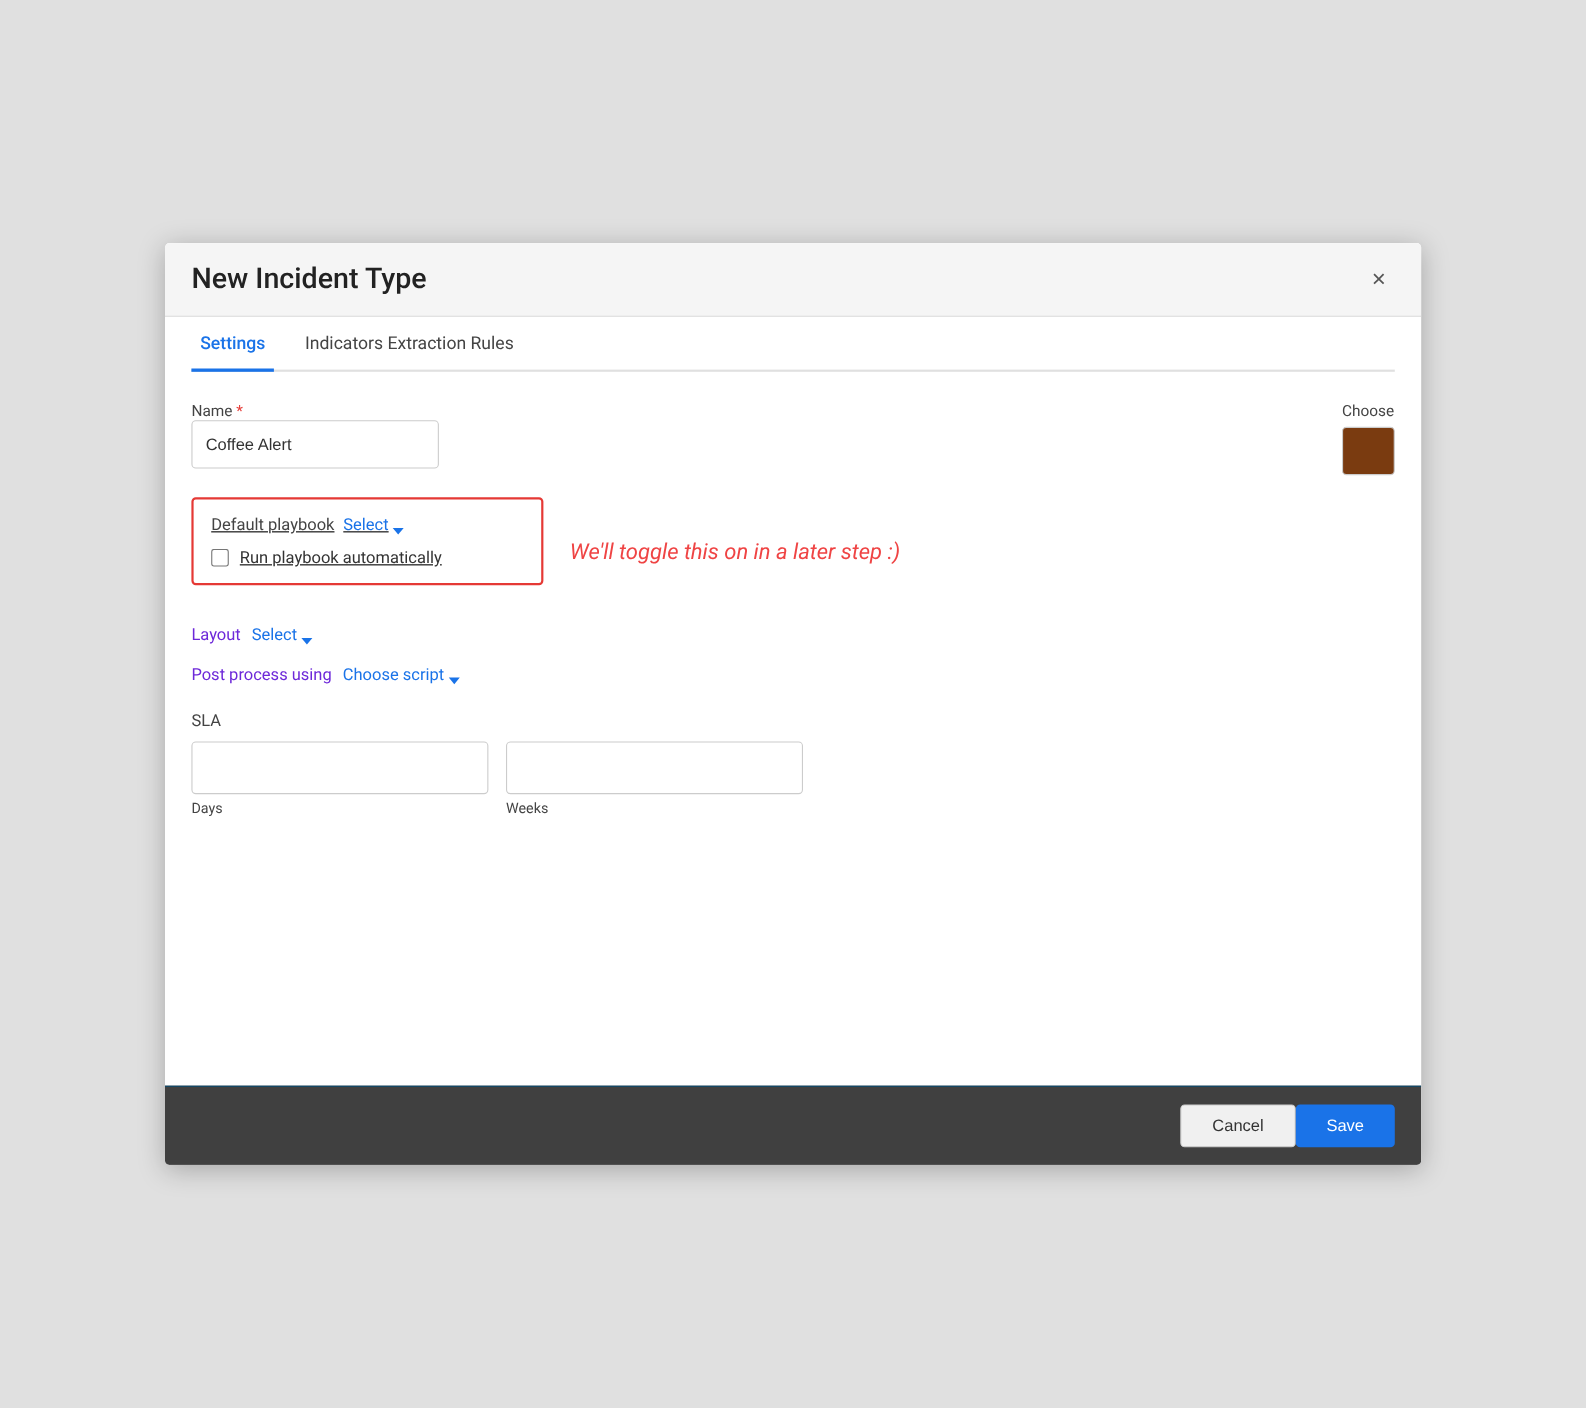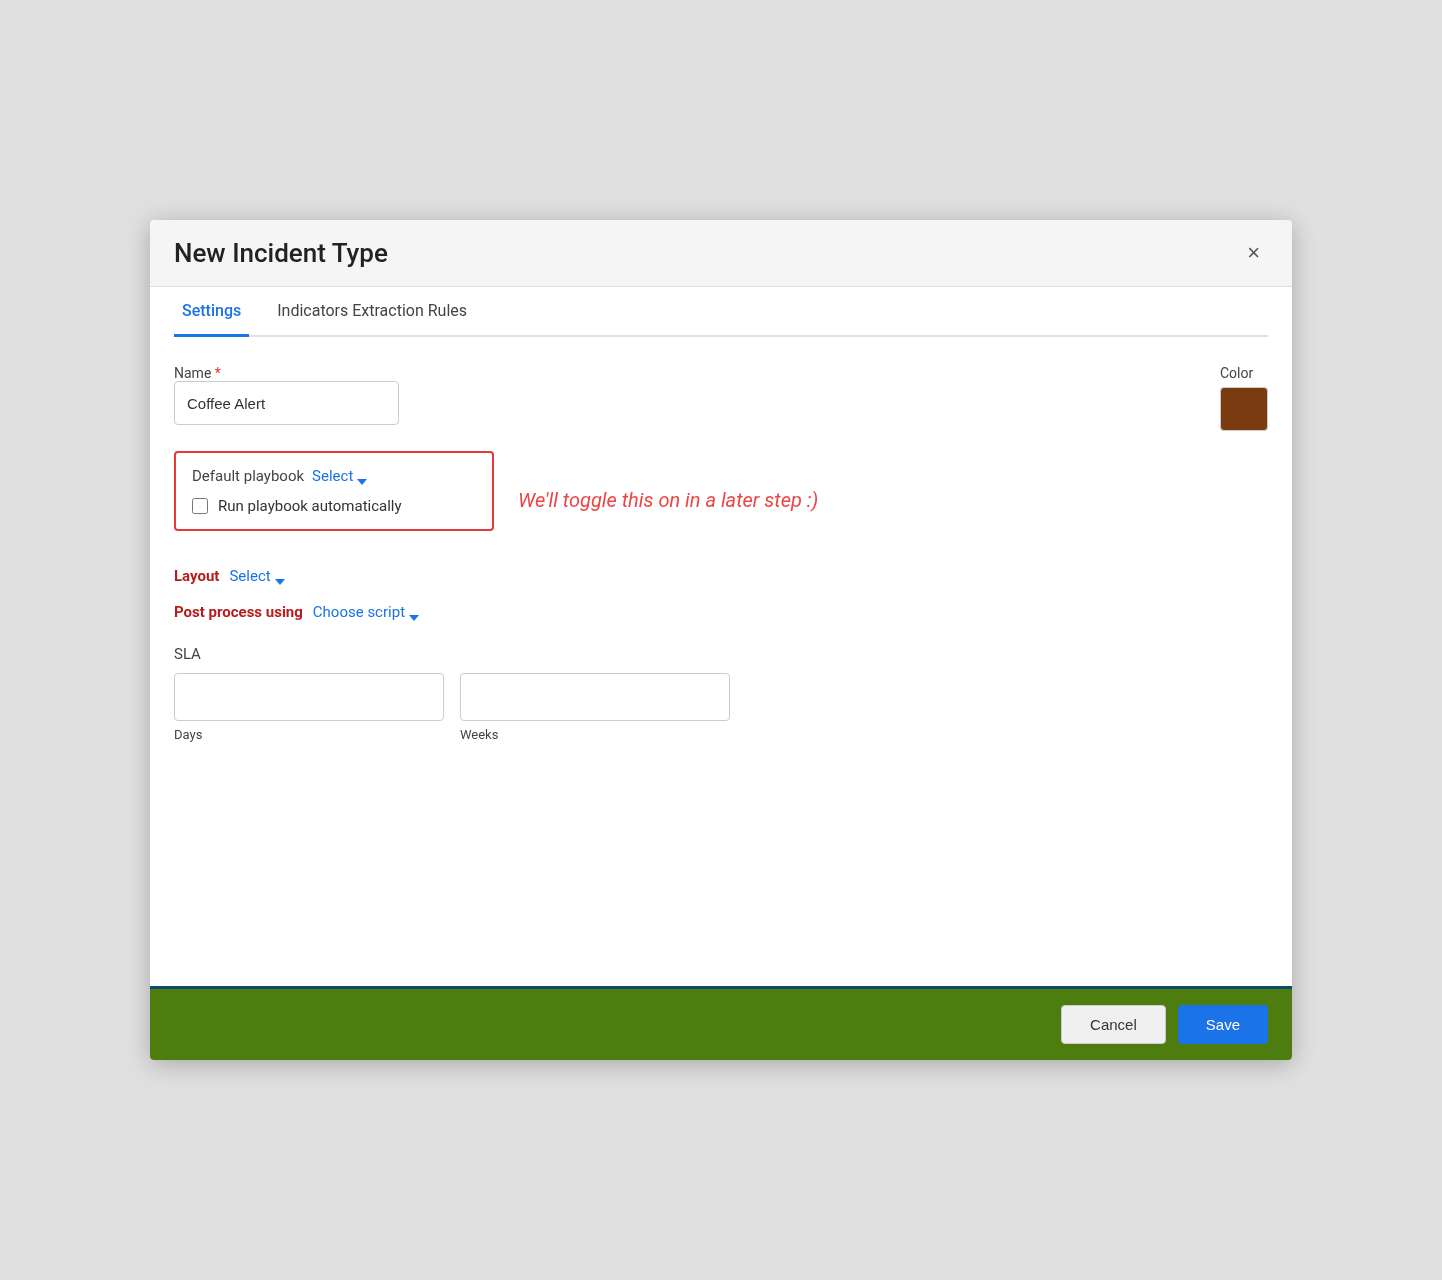--- a/index.html
+++ b/index.html
@@ -109,20 +109,21 @@
       align-self: flex-start;
     }
     
     .playbook-box {
       border: 2px solid #e53935;
       border-radius: 4px;
       padding: 14px 16px;
       margin-bottom: 18px;
       display: inline-block;
       min-width: 320px;
+      text-decoration: underline;
     }
     .playbook-row {
       display: flex;
       align-items: center;
       gap: 8px;
       margin-bottom: 12px;
     }
     .playbook-label {
       font-size: 15px;
       color: #444;
@@ -167,22 +168,21 @@
     }
     
     .inline-row {
       display: flex;
       align-items: center;
       gap: 10px;
       margin-bottom: 18px;
     }
     .inline-label {
       font-size: 15px;
-      color: #b91c1c;
-      font-weight: bold;
+      color: #6d28d9;
     }
     
     .post-process-row {
       display: flex;
       align-items: center;
       gap: 10px;
       margin-bottom: 24px;
     }
     
     .sla-label {
@@ -215,26 +215,26 @@
     }
     
     .reminder-link {
       color: #1a73e8;
       font-size: 15px;
       cursor: pointer;
       text-decoration: none;
     }
     
     .modal-footer {
-      border-top: 3px solid #0c4a6e;
+      border-top: 1px solid #0c4a6e;
       padding: 16px 24px;
       display: flex;
       justify-content: flex-end;
-      gap: 12px;
-      background: #4d7c0f;
+      gap: 0;
+      background: #404040;
     }
     .btn-cancel {
       background: #f0f0f0;
       border: 1px solid #ccc;
       border-radius: 4px;
       padding: 10px 28px;
       font-size: 15px;
       color: #333;
       cursor: pointer;
     }
@@ -275,21 +275,21 @@
     </div>
 
     <div style="display:flex; gap:12px; align-items:flex-start; margin-bottom:20px;">
       <div class="name-section">
         <div class="label">
           <span>Name</span><span style="color:#e53935;"> *</span>
         </div>
         <input class="name-input" type="text" value="Coffee Alert" style="">
       </div>
       <div class="color-section">
-        <div class="color-label">Color</div>
+        <div class="color-label">Choose</div>
         <div class="color-swatch" style="background-color: #7A3B10;"></div>
       </div>
     </div>
 
     <div class="playbook-annotation-row">
       <div class="playbook-box">
         <div class="playbook-row">
           <span class="playbook-label">Default playbook</span>
           <a class="select-link">
             <span>Select</span>

